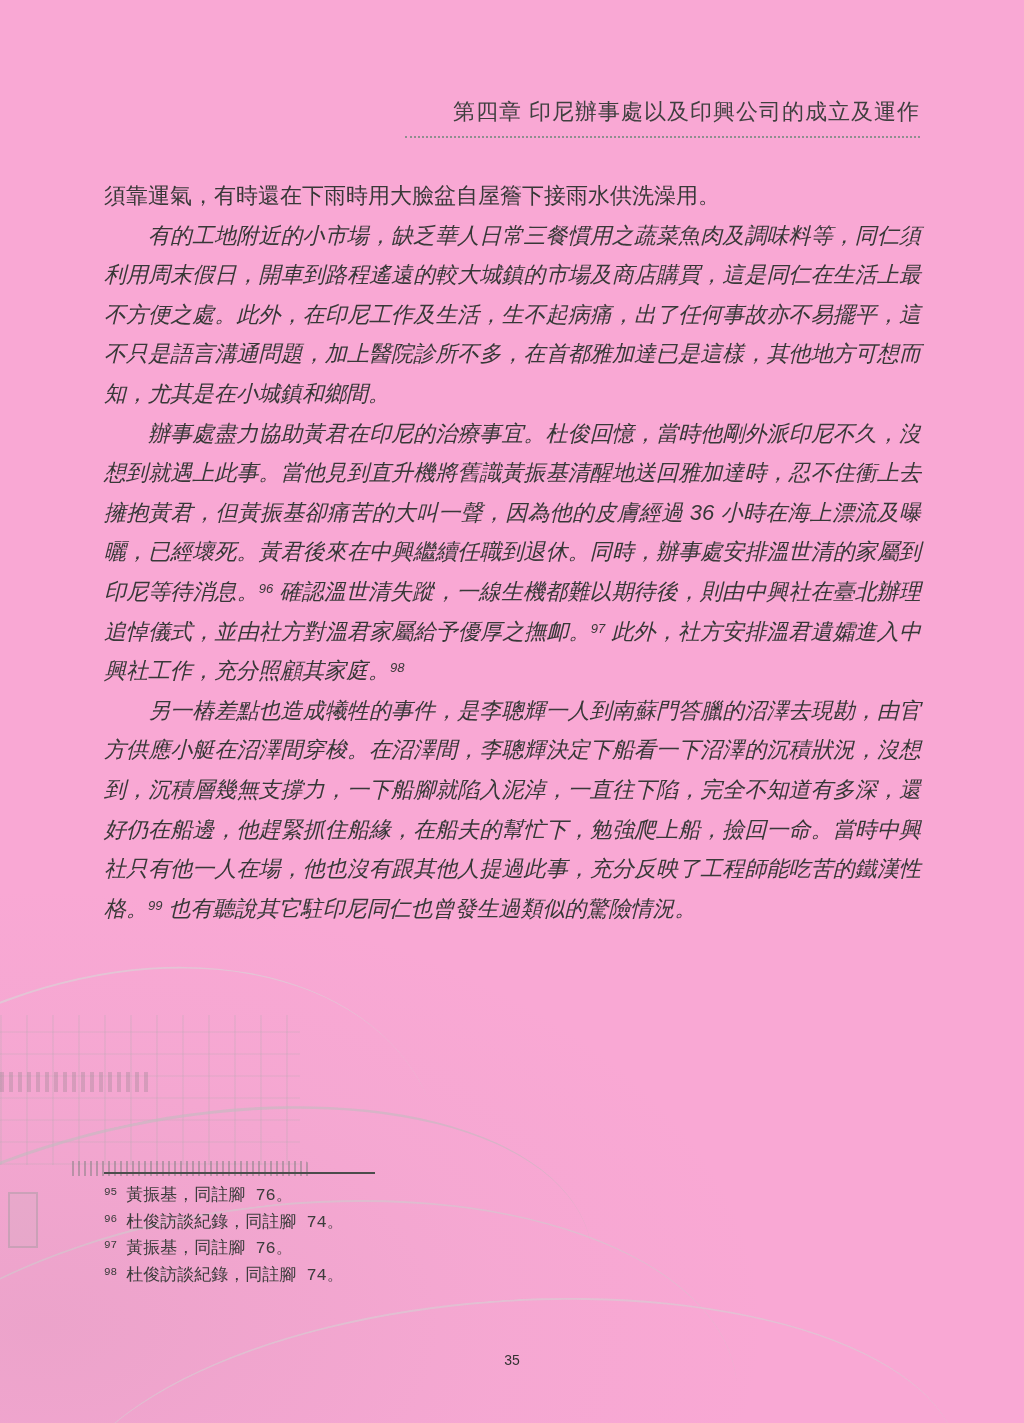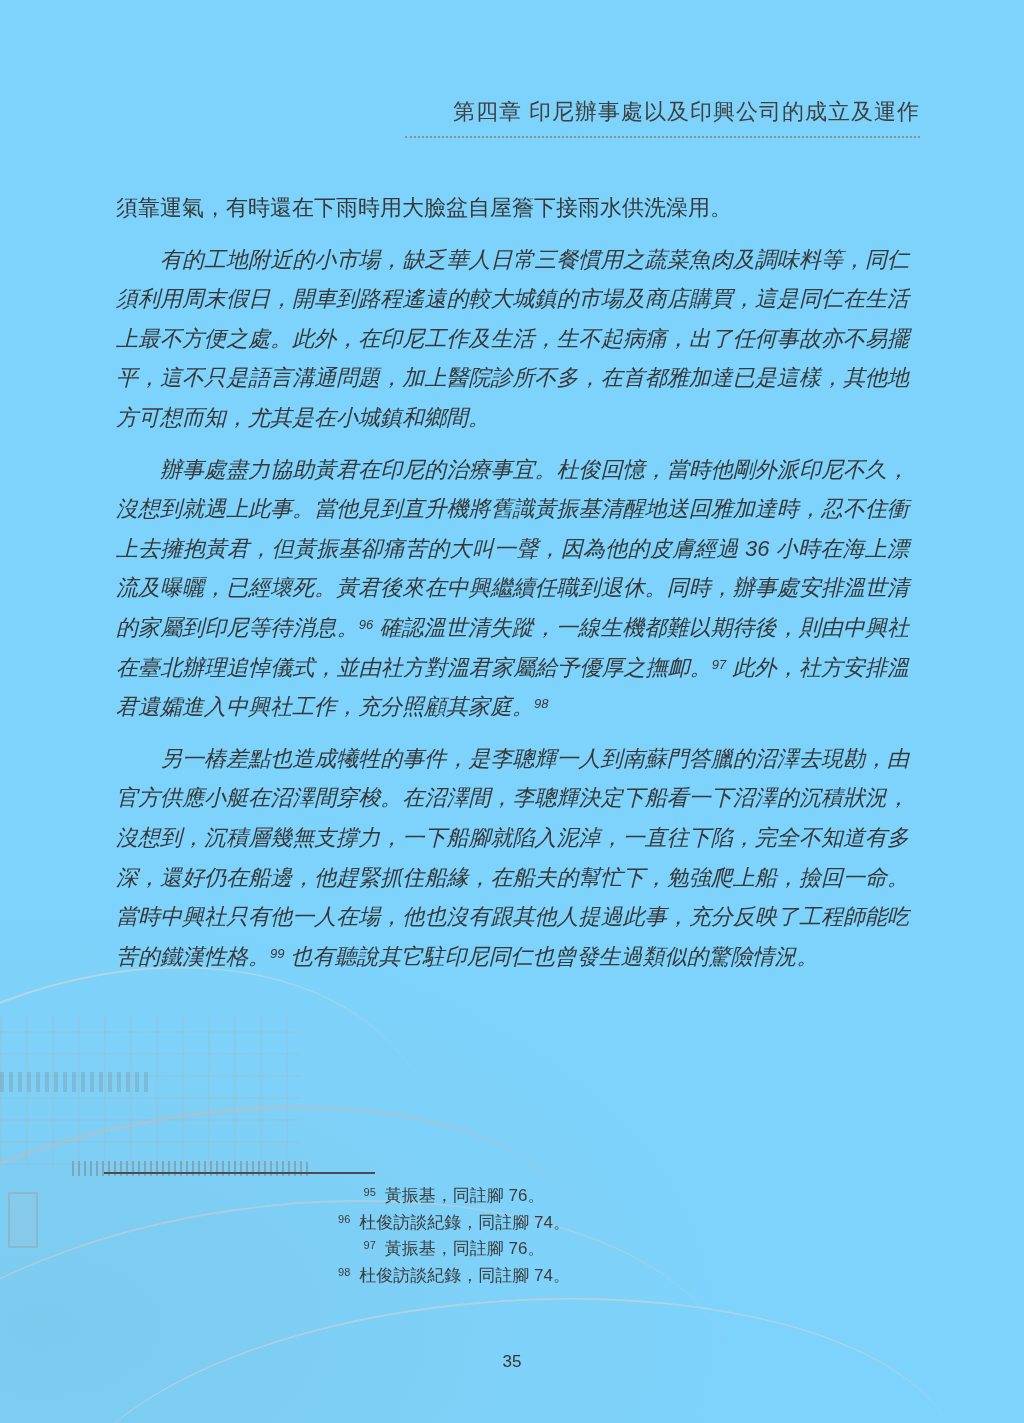--- a/index.html
+++ b/index.html
@@ -2,21 +2,21 @@
 <html lang="zh-Hant"><head>
 <meta charset="utf-8">
 <style>
   html,body{margin:0;padding:0;}
   body{background:#fff;}
   .page{
     position:relative;
     width:1024px;
     height:1423px;
     margin:0 auto;
-    background:#7dd3fc;
+    background:#f9a8d4;
     overflow:hidden;
     font-family:"Liberation Sans",sans-serif;
     color:#383838;
   }
 
   
   .bg-wash{
     position:absolute;left:-120px;top:880px;width:900px;height:620px;
     background:radial-gradient(ellipse at 18% 72%,rgba(120,120,120,0.10),rgba(160,160,160,0.04) 45%,rgba(255,255,255,0) 70%);
     pointer-events:none;
@@ -82,48 +82,47 @@
     white-space:nowrap;
   }
 
   
   .body-text{
     position:absolute;left:104px;top:176px;width:817px;
     font-size:22px;line-height:39.6px;
     text-align:justify;
     color:#383838;
   }
-  .body-text p{margin:12px;}
+  .body-text p{margin:0;}
   .body-text p.indent{text-indent:2em;font-style:italic;}
   .body-text sup{
     font-size:13px;line-height:0;vertical-align:6px;
     letter-spacing:0;
   }
 
   
   .footnote-block{
     position:absolute;left:104px;top:1172px;width:700px;
   }
   .footnote-rule{
     width:271px;height:0;border-top:2px solid #4c4c4c;margin-bottom:9px;
   }
   .footnote{
-    font-family:Liberation Sans, sans-serif;
+    font-family:Liberation Mono, monospace;
     font-size:17px;line-height:26.5px;color:#3c3c3c;
     white-space:nowrap;
-    text-align:center;
   }
   .footnote sup{
     font-size:11px;vertical-align:5px;line-height:0;margin-right:9px;
   }
 
   
   .page-number{
     position:absolute;left:0;top:1352px;width:100%;
-    text-align:center;font-size:17px;color:#333;
+    text-align:center;font-size:14px;color:#333;
   }
 </style>
 </head>
 <body>
 
 <div class="page">
 
   <div class="bg-wash"></div>
   <div class="bg-circuit"></div>
   <div class="bg-swoosh s3"></div>

